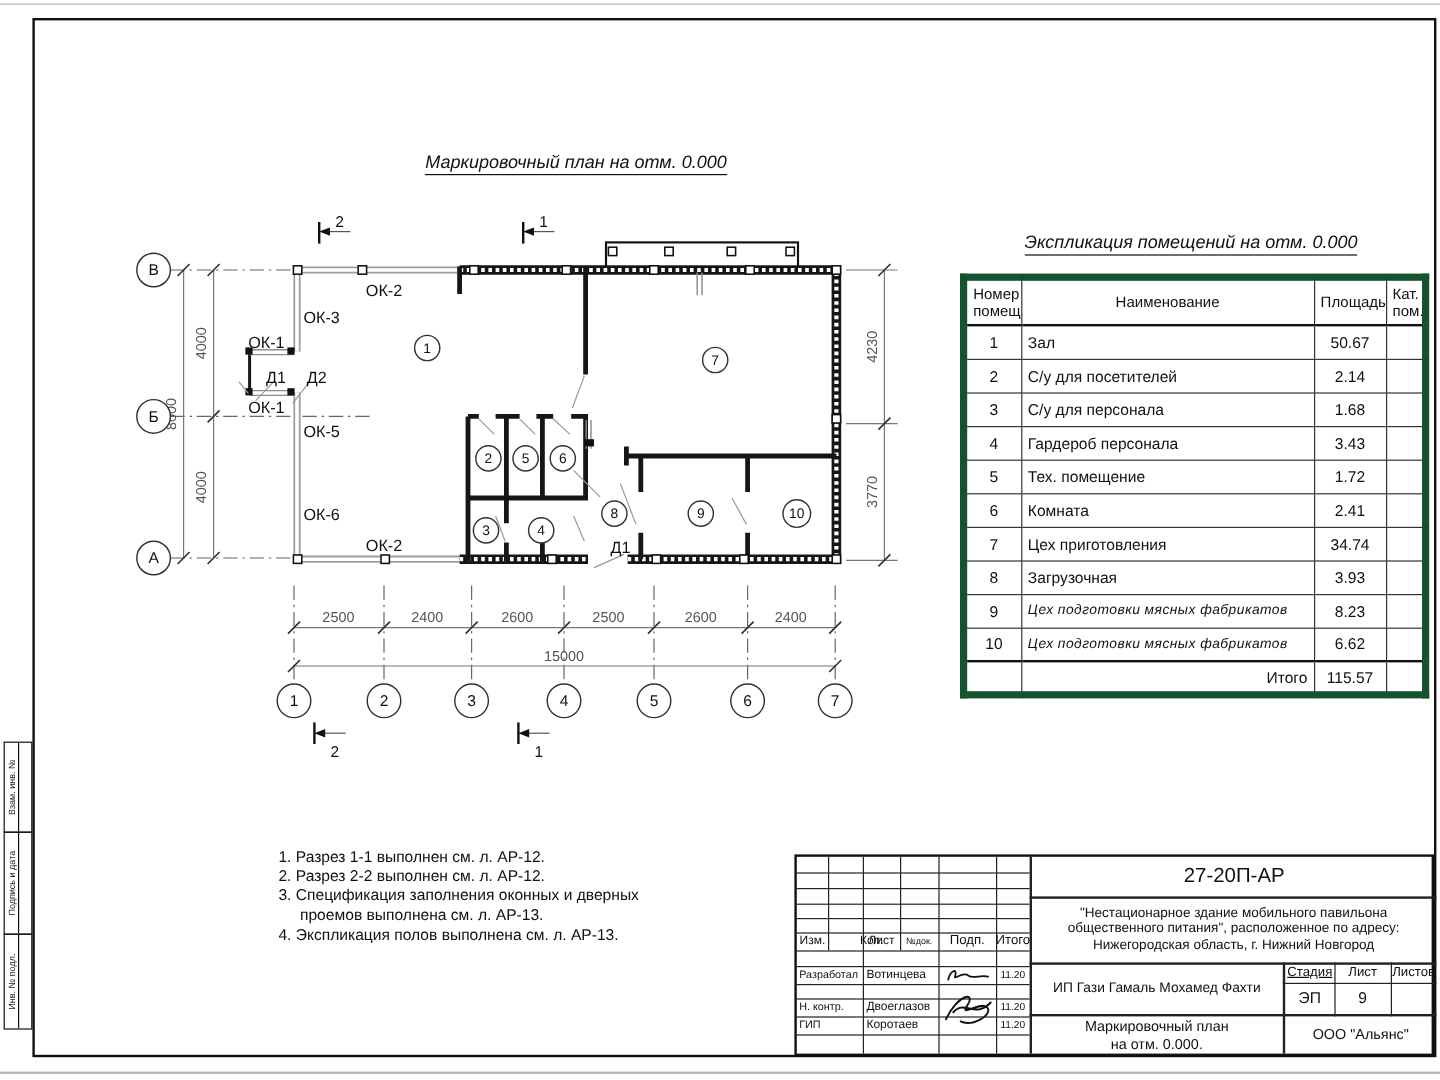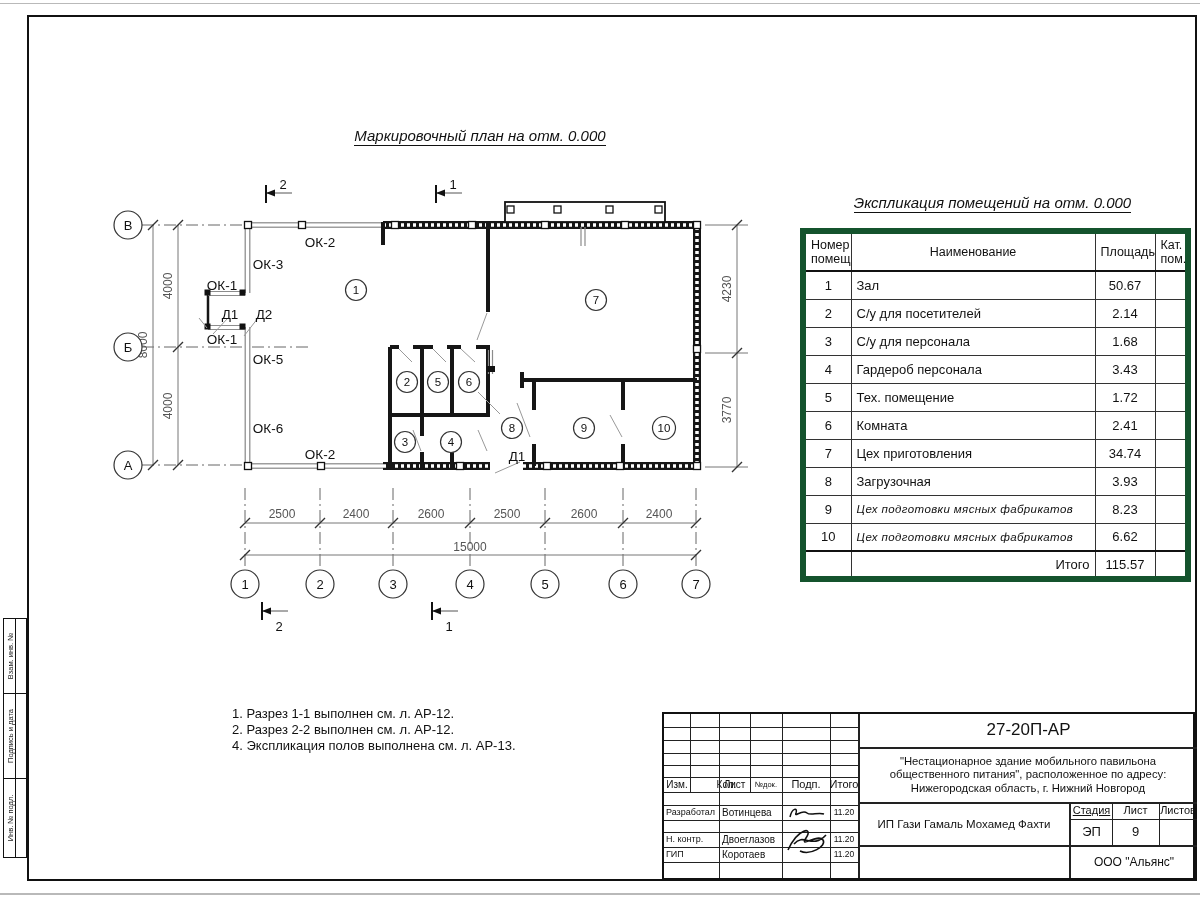--- a/index.html
+++ b/index.html
@@ -344,20 +344,21 @@
     <td class="n">Итого</td>
     <td class="c">115.57</td>
     <td></td>
   </tr>
 </tbody>
   </table>
 
 <div id="notes">
   <div class="note">1. Разрез 1-1 выполнен см. л. АР-12.</div>
   <div class="note">2. Разрез 2-2 выполнен см. л. АР-12.</div>
+  <div class="note">3. Спецификация заполнения оконных и дверных проемов выполнена см. л. АР-13.</div>
   <div class="note">4. Экспликация полов выполнена см. л. АР-13.</div>
 </div>
 
 <div id="tb">
 
   <div class="ln" style="left:26px;top:0;width:1px;height:78px;"></div>
   <div class="ln" style="left:55px;top:0;width:1px;height:164px;"></div>
   <div class="ln" style="left:86px;top:0;width:1px;height:78px;"></div>
   <div class="ln" style="left:118px;top:0;width:1px;height:164px;"></div>
   <div class="ln" style="left:166px;top:0;width:1px;height:164px;"></div>
@@ -410,20 +411,22 @@
   </svg>
 
   <div class="txt" style="left:196px;top:2px;width:337px;height:29px;font-size:17px;">27-20П-АР</div>
   <div class="txt" style="left:204px;top:36px;width:320px;height:50px;font-size:11.3px;">"Нестационарное здание мобильного павильона общественного питания", расположенное по адресу: Нижегородская область, г. Нижний Новгород</div>
   <div class="txt" style="left:196px;top:90px;width:208px;height:41px;font-size:11.5px;">ИП Гази Гамаль Мохамед Фахти</div>
   <div class="txt" style="left:407px;top:88px;width:41px;height:17px;font-size:11px;text-decoration:underline;">Стадия</div>
   <div class="txt" style="left:448px;top:88px;width:47px;height:17px;font-size:11px;">Лист</div>
   <div class="txt" style="left:495px;top:88px;width:38px;height:17px;font-size:11px;">Листов</div>
   <div class="txt" style="left:407px;top:105px;width:41px;height:26px;font-size:13px;">ЭП</div>
   <div class="txt" style="left:448px;top:105px;width:47px;height:26px;font-size:13px;">9</div>
+  <div class="txt" style="left:196px;top:133px;width:208px;height:31px;font-size:12px;white-space:pre-line;">Маркировочный план
+на отм. 0.000.</div>
   <div class="txt" style="left:407px;top:133px;width:126px;height:31px;font-size:12px;">ООО "Альянс"</div>
 </div>
 
 <div id="stamp">
   <div class="cell" style="top:0;height:74px;">
     <div class="div"></div>
     <span class="lab">Взам. инв. №</span>
   </div>
   <div class="cell" style="top:75px;height:84px;">
     <div class="div"></div>

